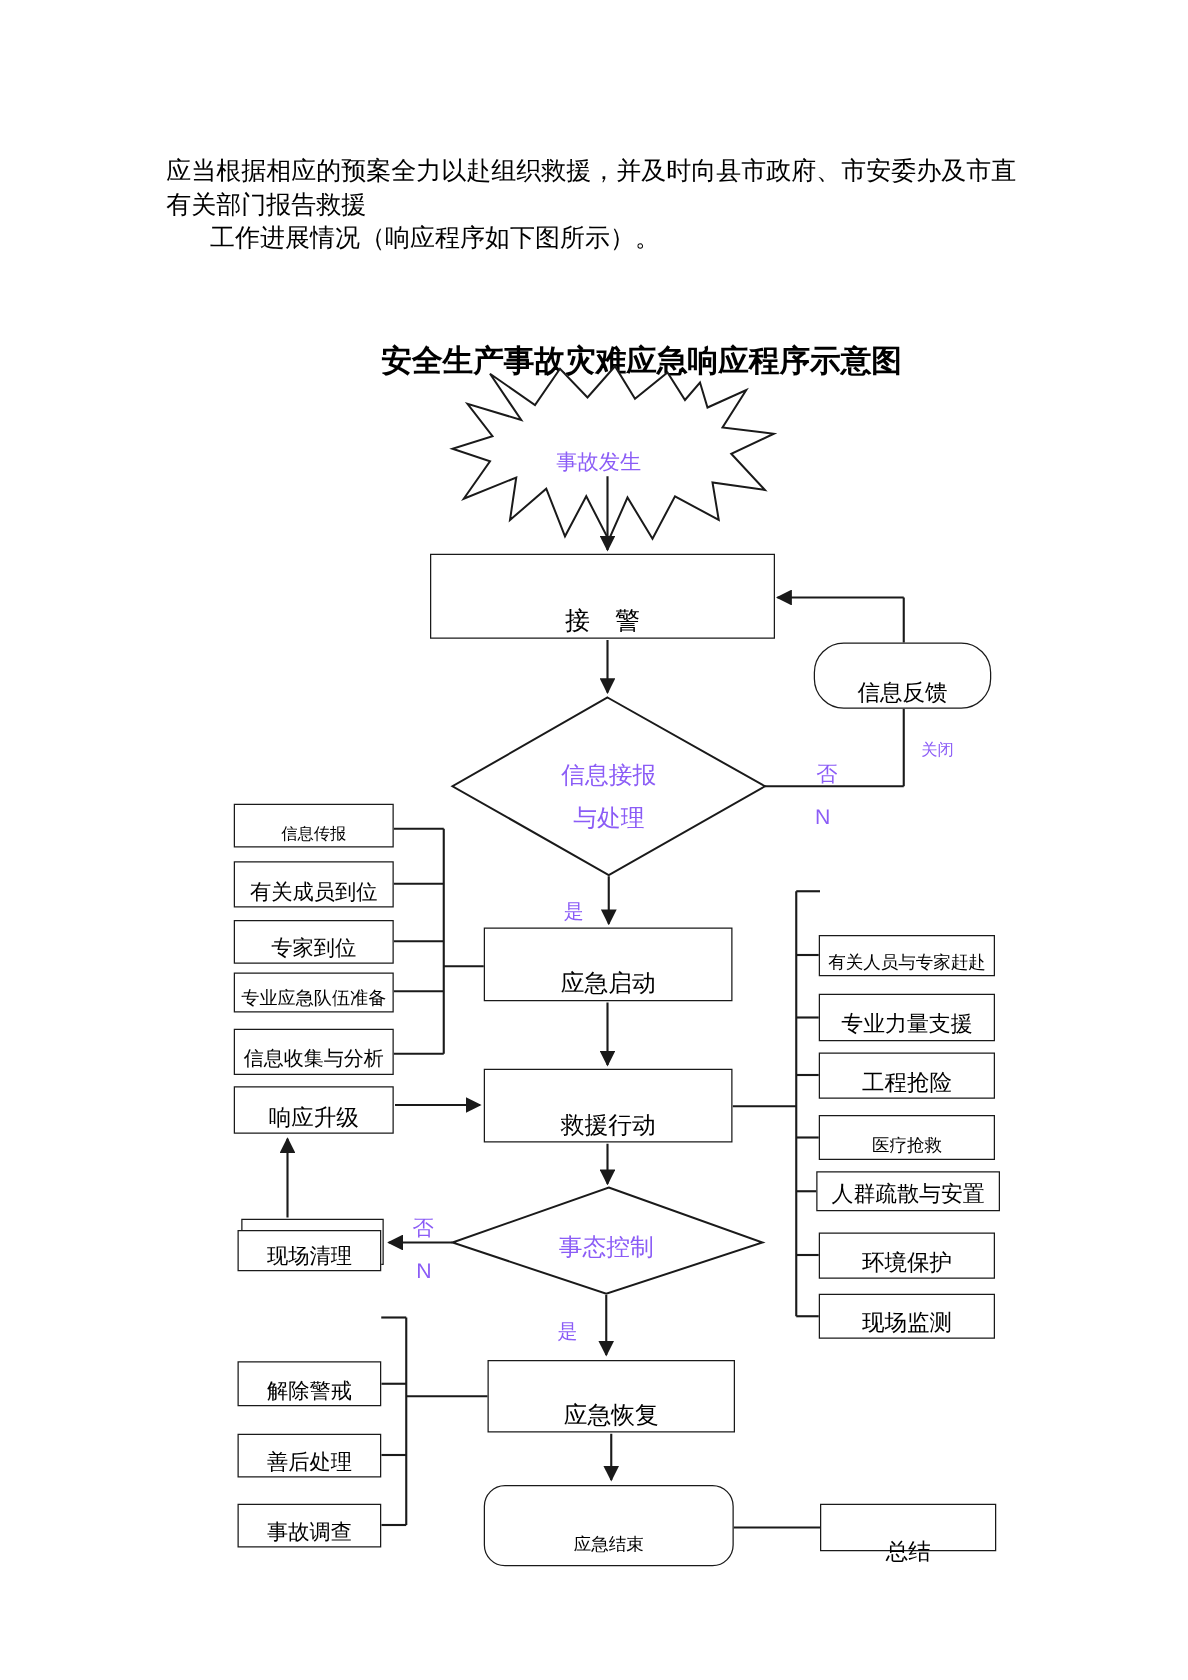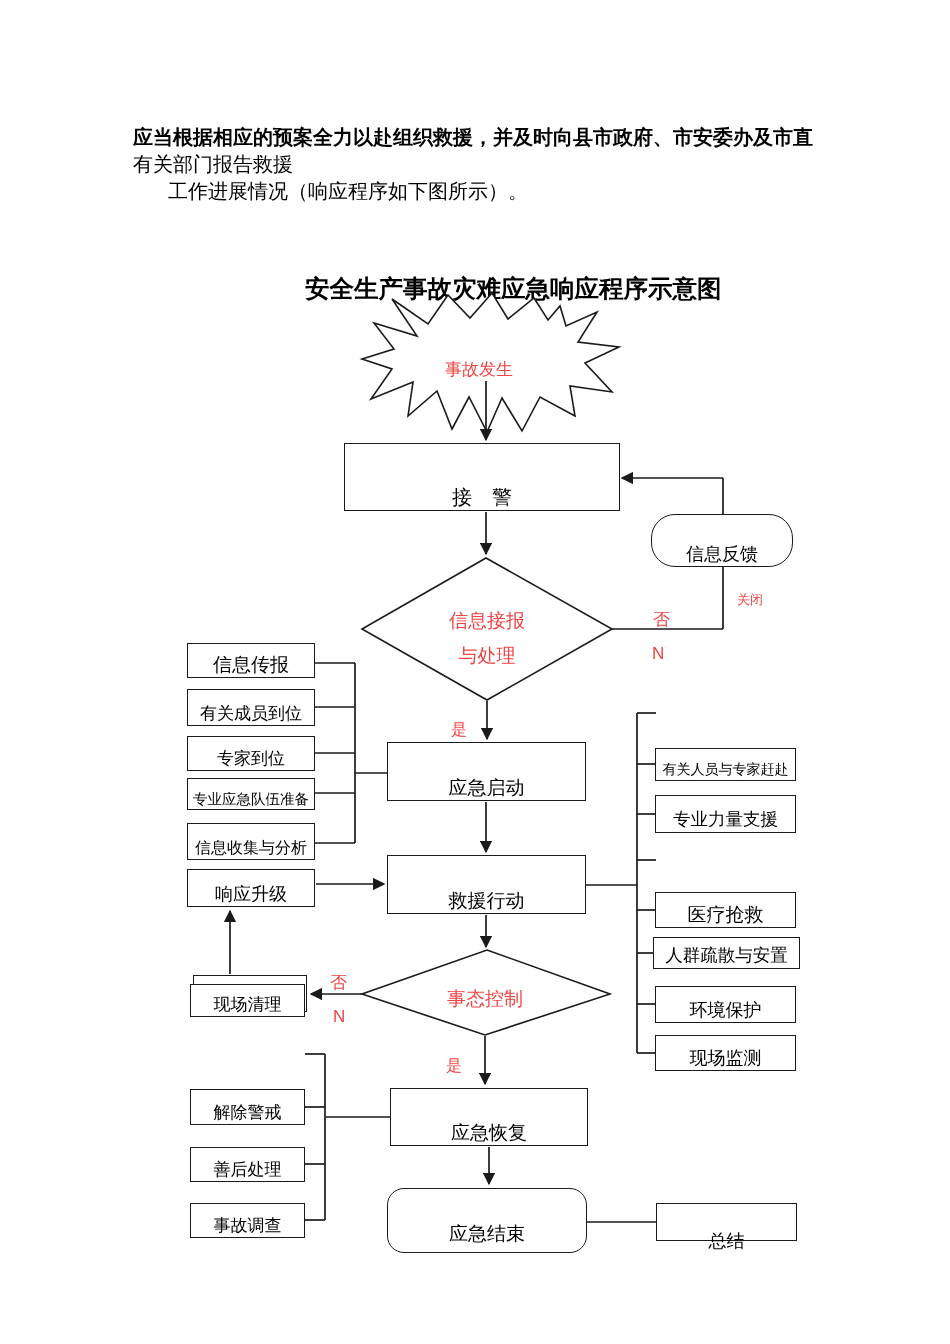--- a/index.html
+++ b/index.html
@@ -9,29 +9,29 @@
   }
   .para-line{position:absolute;white-space:nowrap;font-size:20px;line-height:26px;color:#000;}
   .doc-title{position:absolute;white-space:nowrap;font-size:24.5px;font-weight:bold;color:#000;}
   .fc-svg{position:absolute;left:0;top:0;z-index:2;pointer-events:none;}
   .fbox{
     position:absolute;z-index:3;border:1.6px solid #1a1a1a;background:#fff;
     display:flex;align-items:flex-end;justify-content:center;box-sizing:border-box;
   }
   .fbox > span{display:block;line-height:1.12;padding-bottom:2px;white-space:nowrap;}
   .rounded{border-radius:17px;}
-  .lbl{position:absolute;z-index:4;white-space:nowrap;color:#ef4444;line-height:1.05;}
+  .lbl{position:absolute;z-index:4;white-space:nowrap;color:#8b5cf6;line-height:1.05;}
   .ctr{text-align:center;}
 </style>
 </head>
 <body>
 
 <div class="page">
 
-  <div class="para-line" style="left:133px;top:124px;font-weight:bold;">应当根据相应的预案全力以赴组织救援，并及时向县市政府、市安委办及市直</div>
+  <div class="para-line" style="left:133px;top:124px;">应当根据相应的预案全力以赴组织救援，并及时向县市政府、市安委办及市直</div>
   <div class="para-line" style="left:133px;top:151px;">有关部门报告救援</div>
   <div class="para-line" style="left:168px;top:178px;">工作进展情况（响应程序如下图所示）。</div>
 
   <div class="doc-title" style="left:305px;top:272px;">安全生产事故灾难应急响应程序示意图</div>
 
   <svg class="fc-svg" width="950" height="1344" viewBox="0 0 950 1344">
     <defs>
       <marker id="ah" viewBox="0 0 10 10" refX="9" refY="5" markerWidth="7.5" markerHeight="7.5" orient="auto-start-reverse">
         <path d="M0,0 L10,5 L0,10 z" fill="#1a1a1a"></path>
       </marker>
@@ -117,54 +117,57 @@
   <div class="fbox" style="left:187px;top:869px;width:128px;height:38px;">
     <span style="font-size:18px;">响应升级</span>
   </div>
   <div class="fbox" style="left:193px;top:975px;width:114px;height:37px;">
     <span style="font-size:18px;">信息反馈</span>
   </div>
   <div class="fbox" style="left:390px;top:1088px;width:198px;height:58px;">
     <span style="font-size:19px;">应急恢复</span>
   </div>
   <div class="fbox rounded" style="left:387px;top:1188px;width:200px;height:65px;">
-    <span style="font-size:19px;padding-bottom:8px;">应急结束</span>
+    <span style="font-size:14px;padding-bottom:8px;">应急结束</span>
   </div>
   <div class="fbox" style="left:656px;top:1203px;width:141px;height:38px;">
     <span style="font-size:18px;margin-bottom:-13px;">总结</span>
   </div>
 
   <div class="lbl ctr" style="left:387px;top:611px;width:200px;font-size:19px;">信息接报</div>
   <div class="lbl ctr" style="left:387px;top:646px;width:200px;font-size:19px;">与处理</div>
   <div class="lbl ctr" style="left:385px;top:989px;width:200px;font-size:19px;">事态控制</div>
 
   <div class="fbox" style="left:187px;top:643px;width:128px;height:35px;">
-    <span style="font-size:19px;">信息传报</span>
+    <span style="font-size:13px;">信息传报</span>
   </div>
   <div class="fbox" style="left:187px;top:689px;width:128px;height:37px;">
     <span style="font-size:17px;">有关成员到位</span>
   </div>
   <div class="fbox" style="left:187px;top:736px;width:128px;height:35px;">
     <span style="font-size:17px;margin-top:17px;">专家到位</span>
   </div>
   <div class="fbox" style="left:187px;top:778px;width:128px;height:32px;">
     <span style="font-size:14.5px;text-align:right;">专业应急队伍准备</span>
   </div>
   <div class="fbox" style="left:187px;top:823px;width:128px;height:37px;">
     <span style="font-size:16px;text-align:right;">信息收集与分析</span>
   </div>
 
   <div class="fbox" style="left:655px;top:748px;width:141px;height:33px;">
     <span style="font-size:14px;">有关人员与专家赶赴</span>
   </div>
   <div class="fbox" style="left:655px;top:795px;width:141px;height:38px;">
     <span style="font-size:17.5px;">专业力量支援</span>
   </div>
+  <div class="fbox" style="left:655px;top:842px;width:141px;height:37px;">
+    <span style="font-size:18px;">工程抢险</span>
+  </div>
   <div class="fbox" style="left:655px;top:892px;width:141px;height:36px;">
-    <span style="font-size:19px;">医疗抢救</span>
+    <span style="font-size:14px;">医疗抢救</span>
   </div>
   <div class="fbox" style="left:653px;top:937px;width:147px;height:32px;">
     <span style="font-size:17.5px;">人群疏散与安置</span>
   </div>
   <div class="fbox" style="left:655px;top:986px;width:141px;height:37px;">
     <span style="font-size:18px;">环境保护</span>
   </div>
   <div class="fbox" style="left:655px;top:1035px;width:141px;height:36px;">
     <span style="font-size:18px;">现场监测</span>
   </div>

